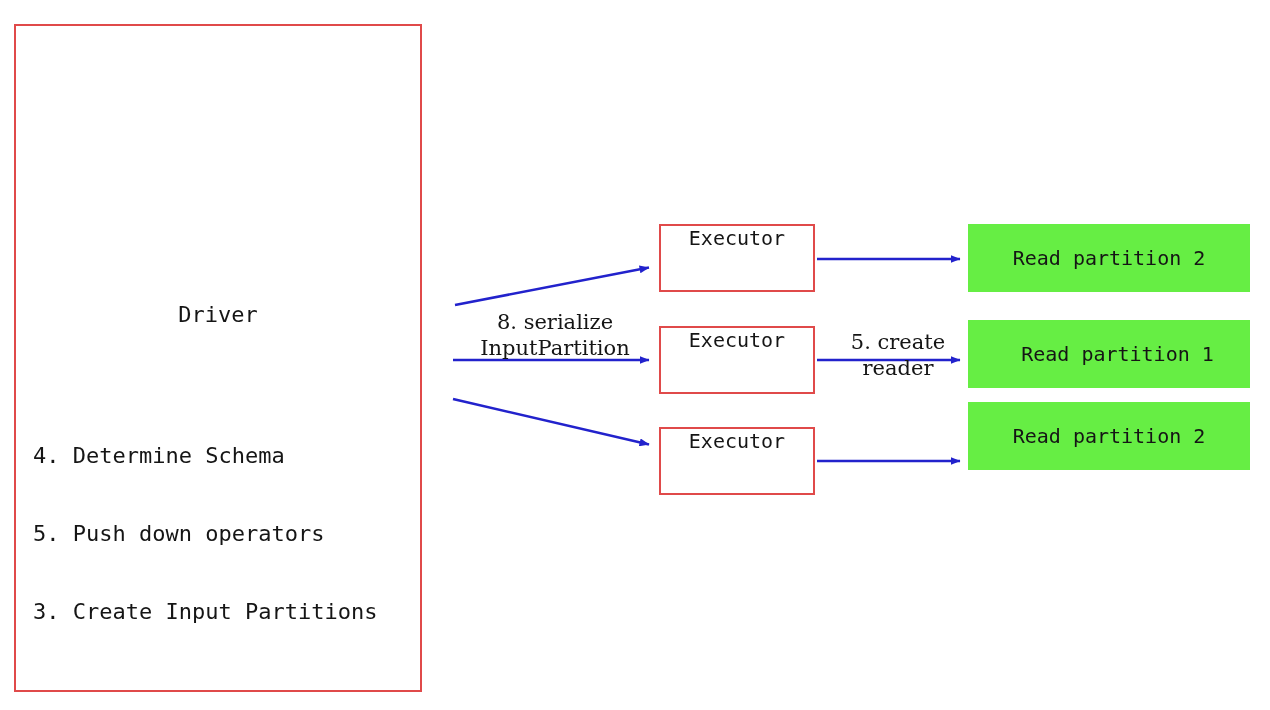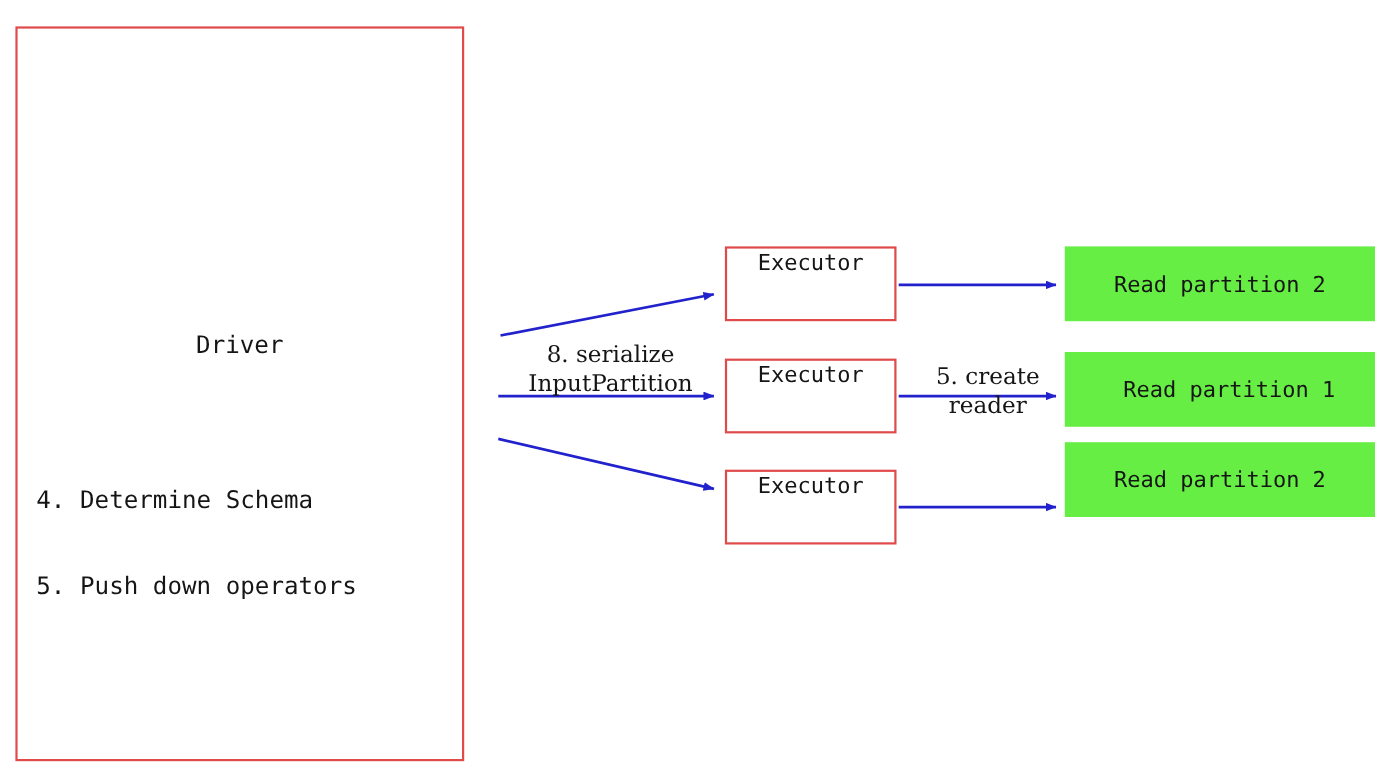--- a/index.html
+++ b/index.html
@@ -147,20 +147,21 @@
     <g>
       <line x1="817" y1="461" x2="960" y2="461" stroke="#2222cc" stroke-width="2.5" marker-end="url(#ah)"></line>
     </g>
   </svg>
 
   <div class="box driver-box">
     <div class="driver-title">Driver</div>
     <div class="driver-list">
       <div>4. Determine Schema</div>
       <div>5. Push down operators</div>
+      <div>3. Create Input Partitions</div>
     </div>
   </div>
 
   <div class="box executor-box exec-1">
     <span class="executor-label">Executor</span>
   </div>
   <div class="box executor-box exec-2">
     <span class="executor-label">Executor</span>
   </div>
   <div class="box executor-box exec-3">

